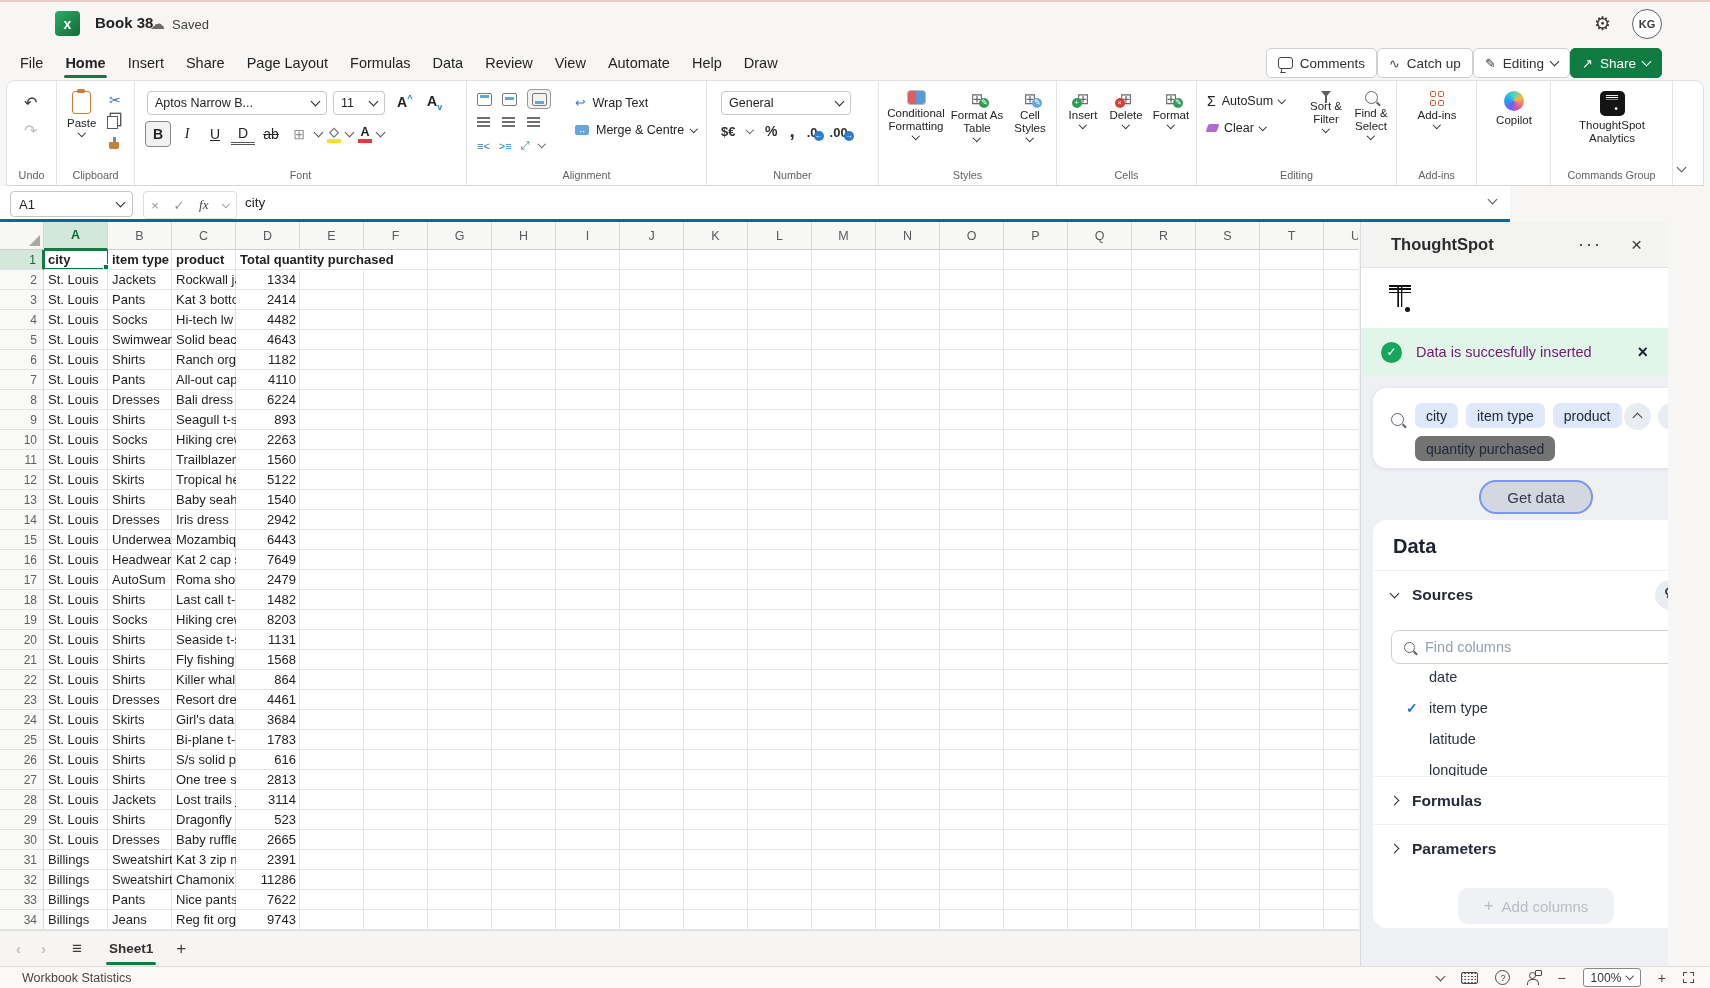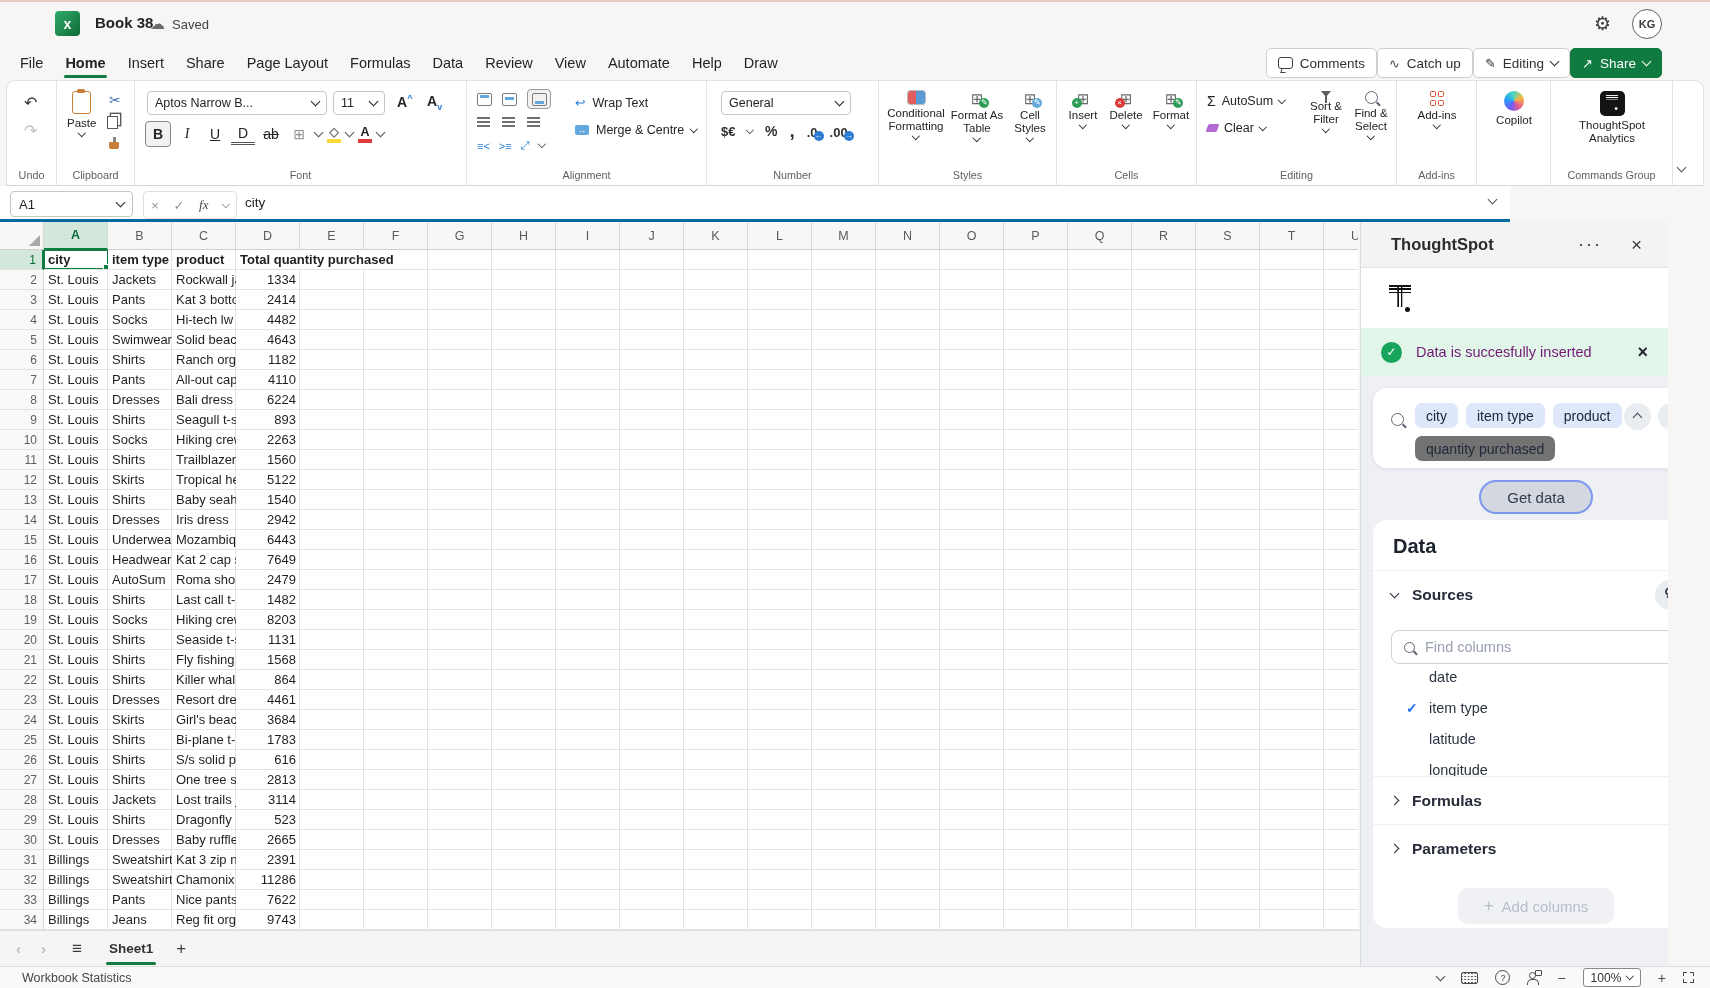--- a/index.html
+++ b/index.html
@@ -612,21 +612,21 @@
       </div>
       <div class="grow">
         <div class="gc">St. Louis</div>
         <div class="gc">Dresses</div>
         <div class="gc">Resort dre</div>
         <div class="gc num">4461</div>
       </div>
       <div class="grow">
         <div class="gc">St. Louis</div>
         <div class="gc">Skirts</div>
-        <div class="gc">Girl's beac</div>
+        <div class="gc">Girl's data</div>
         <div class="gc num">3684</div>
       </div>
       <div class="grow">
         <div class="gc">St. Louis</div>
         <div class="gc">Shirts</div>
         <div class="gc">Bi-plane t-</div>
         <div class="gc num">1783</div>
       </div>
       <div class="grow">
         <div class="gc">St. Louis</div>

